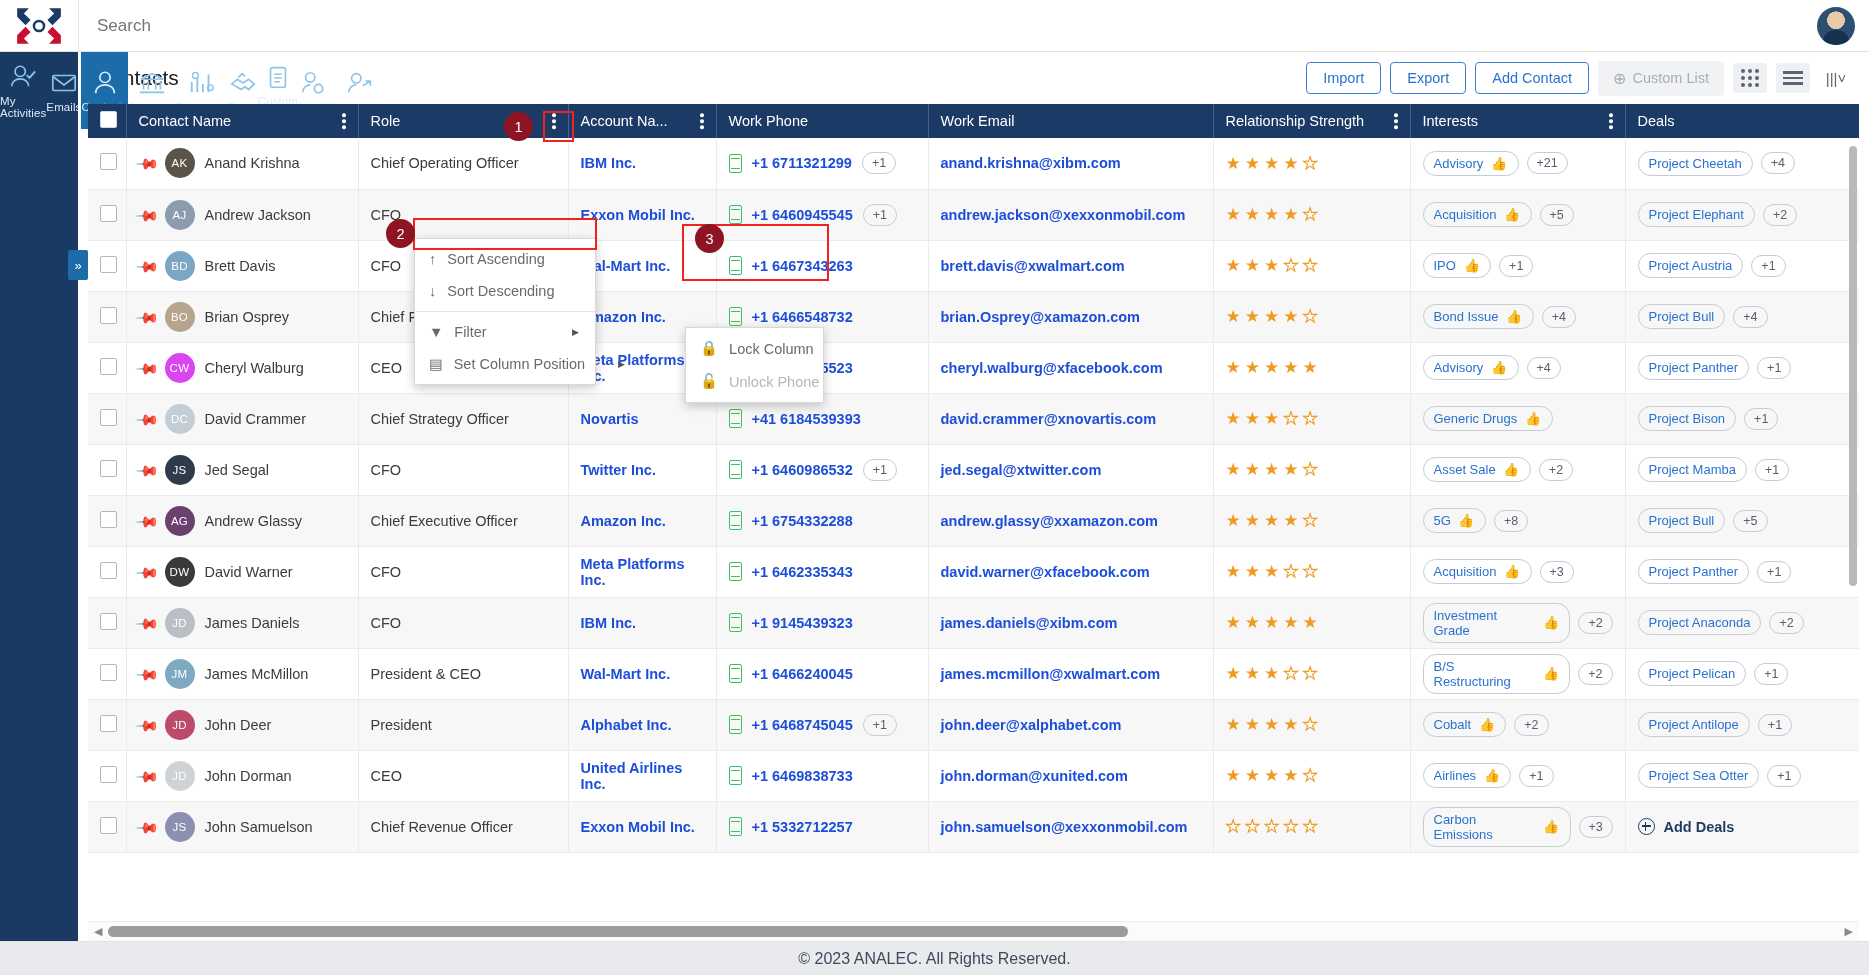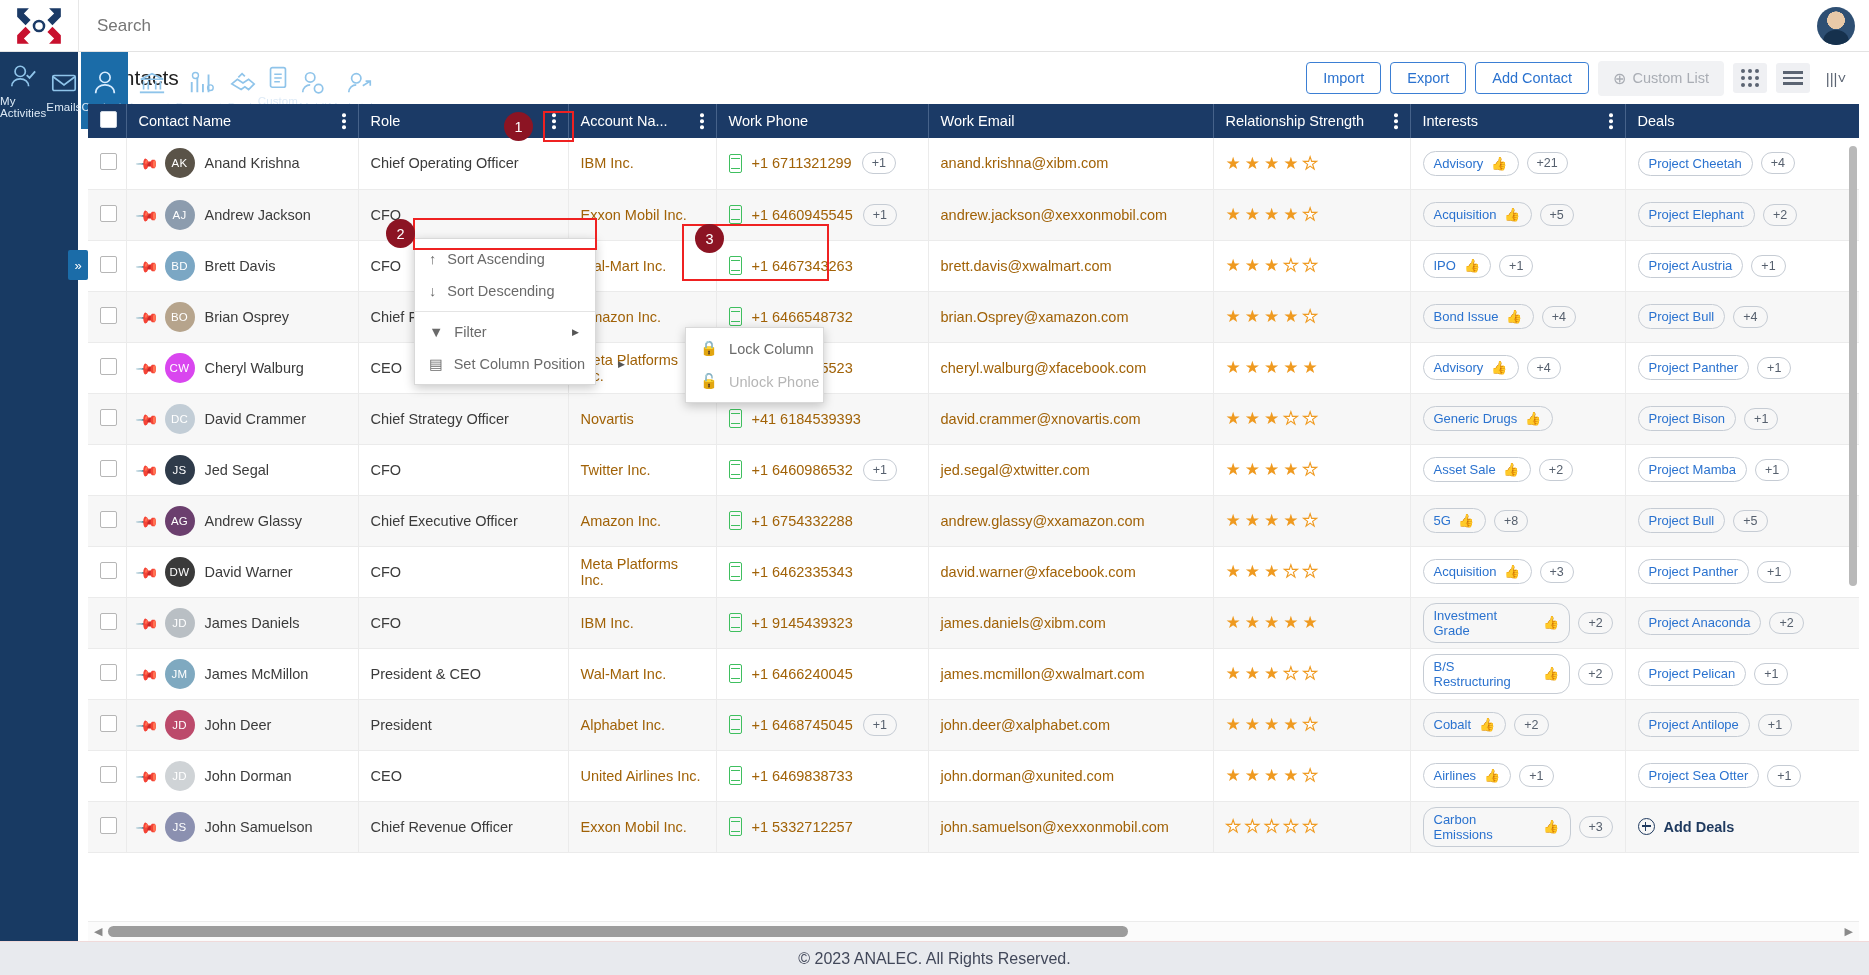--- a/index.html
+++ b/index.html
@@ -57,21 +57,21 @@
   .kebab i { width: 3.5px; height: 3.5px; border-radius: 50%; background: #fff; display: block;}
   .grid tbody td { border-bottom: 1px solid #ebebeb; border-right: 1px solid #ebebeb; height: 51px; padding: 0 12px; font-size: 14.5px; color: #3b3b3b; vertical-align: middle;}
   .grid tbody tr:nth-child(even) { background: #f7f7f7; }
   .cb { width: 17px; height: 17px; border: 1px solid #b6b6b6; background: #fff; border-radius: 2px; display: inline-block; cursor: pointer;}
   th .cb { border-color: #cfd8e3; }
   .name-cell { display: flex; align-items: center; gap: 10px; }
   .pin { color: #1b3a66; font-size: 15px; cursor: pointer; transform: rotate(45deg); display:inline-block; width:16px;}
   .pin.off { color: #1b3a66; }
   .ava { width: 30px; height: 30px; border-radius: 50%; flex: 0 0 30px; overflow: hidden; display:flex;align-items:center;justify-content:center;
         font-size: 11.5px; color: #fff; letter-spacing: .3px;}
-  .link { color: #a16207; cursor: pointer; }
+  .link { color: #1d4ed8; cursor: pointer; font-weight: bold; }
   .phone-cell { display: flex; align-items: center; gap: 10px; }
   .ph-ic { width: 13px; height: 19px; border: 1.8px solid #3fbf5f; border-radius: 2px; position: relative; flex: 0 0 13px;}
   .ph-ic::after { content:""; position:absolute; left:1px; right:1px; top:3px; height:9px; border-top:1.5px solid #3fbf5f; border-bottom:1.5px solid #3fbf5f;}
   .plus-pill { border: 1px solid #c6ccd4; border-radius: 11px; font-size: 12.5px; color: #56606e; padding: 3px 9px; display: inline-block; min-width: 34px; text-align:center; cursor: pointer;}
   .stars { display: flex; gap: 4px; font-size: 17px; color: #ef9a20; }
   .star-off { color: #fff; -webkit-text-stroke: 1.1px #ef9a20; }
   .tag { border: 1px solid #c6ccd4; border-radius: 13px; padding: 4px 10px; font-size: 13px; color: #2a72cf; display: inline-flex; align-items: center; gap: 8px; cursor: pointer;}
   .tag .thumb { color: #4b5563; font-size: 13px; }
   .cellflex { display: flex; align-items: center; gap: 8px; }
   .add-deals { display: flex; align-items: center; gap: 9px; color: #1f3a5f; font-size: 14.5px; font-weight: bold; cursor: pointer; }

